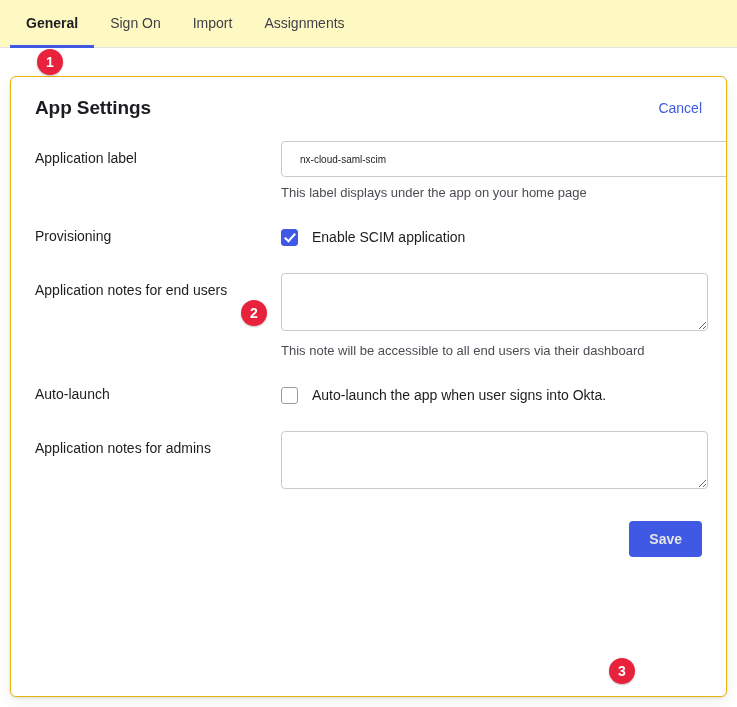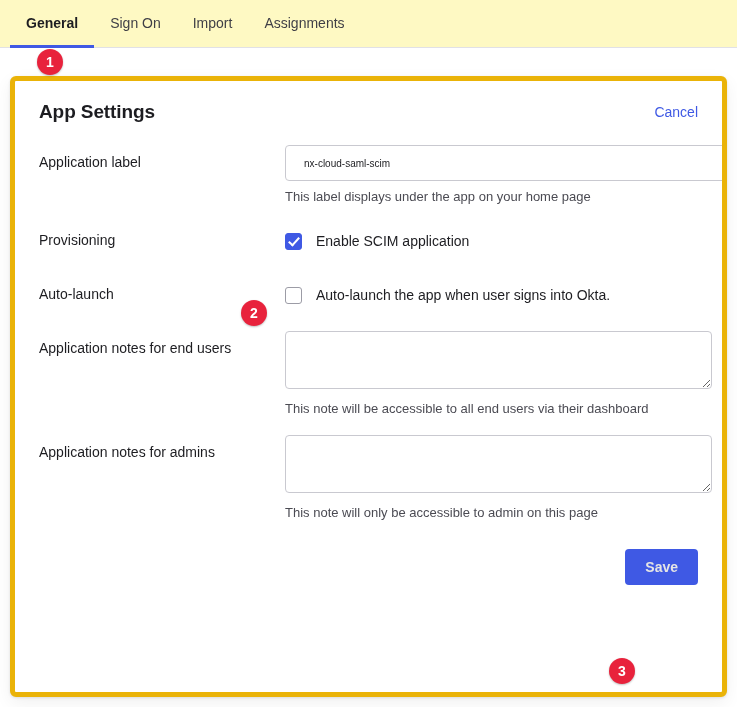--- a/index.html
+++ b/index.html
@@ -44,21 +44,21 @@
   }
 
   
   .card {
     position: absolute;
     left: 10px;
     top: 76px;
     width: 717px;
     height: 621px;
     background: #ffffff;
-    border: 5px solid #eab308;
+    border: 1px solid #eab308;
     border-radius: 6px;
     box-shadow: 0 1px 3px rgba(0,0,0,0.10), 0 6px 18px rgba(0,0,0,0.06);
     box-sizing: border-box;
     overflow: hidden;
   }
 
   .card-header {
     display: flex;
     align-items: center;
     justify-content: space-between;
@@ -248,42 +248,41 @@
       <div class="row-label">Provisioning</div>
       <div class="row-field">
         <div class="check-row">
           <span class="checkbox checked"></span>
           <span class="check-label">Enable SCIM application</span>
         </div>
       </div>
     </div>
 
     <div class="row">
+      <div class="row-label">Application notes for end users</div>
+      <div class="row-field">
+        <textarea class="textarea" placeholder="" style=""></textarea>
+        <div class="help-text">This note will be accessible to all end users via their dashboard</div>
+      </div>
+    </div>
+
+    <div class="row">
       <div class="row-label">Auto-launch</div>
       <div class="row-field">
         <div class="check-row">
           <span class="checkbox"></span>
           <span class="check-label">Auto-launch the app when user signs into Okta.</span>
         </div>
       </div>
     </div>
 
     <div class="row">
-      <div class="row-label">Application notes for end users</div>
+      <div class="row-label">Application notes for admins</div>
       <div class="row-field">
         <textarea class="textarea" placeholder="" style=""></textarea>
-        <div class="help-text">This note will be accessible to all end users via their dashboard</div>
-      </div>
-    </div>
-
-    <div class="row">
-      <div class="row-label">Application notes for admins</div>
-      <div class="row-field">
-        <textarea class="textarea" placeholder="" style=""></textarea>
-        <div class="help-text">This note will only be accessible to admin on this page</div>
       </div>
     </div>
 
   </div>
 
   <div class="card-footer">
     <button class="save-button">Save</button>
   </div>
 
 </div>

